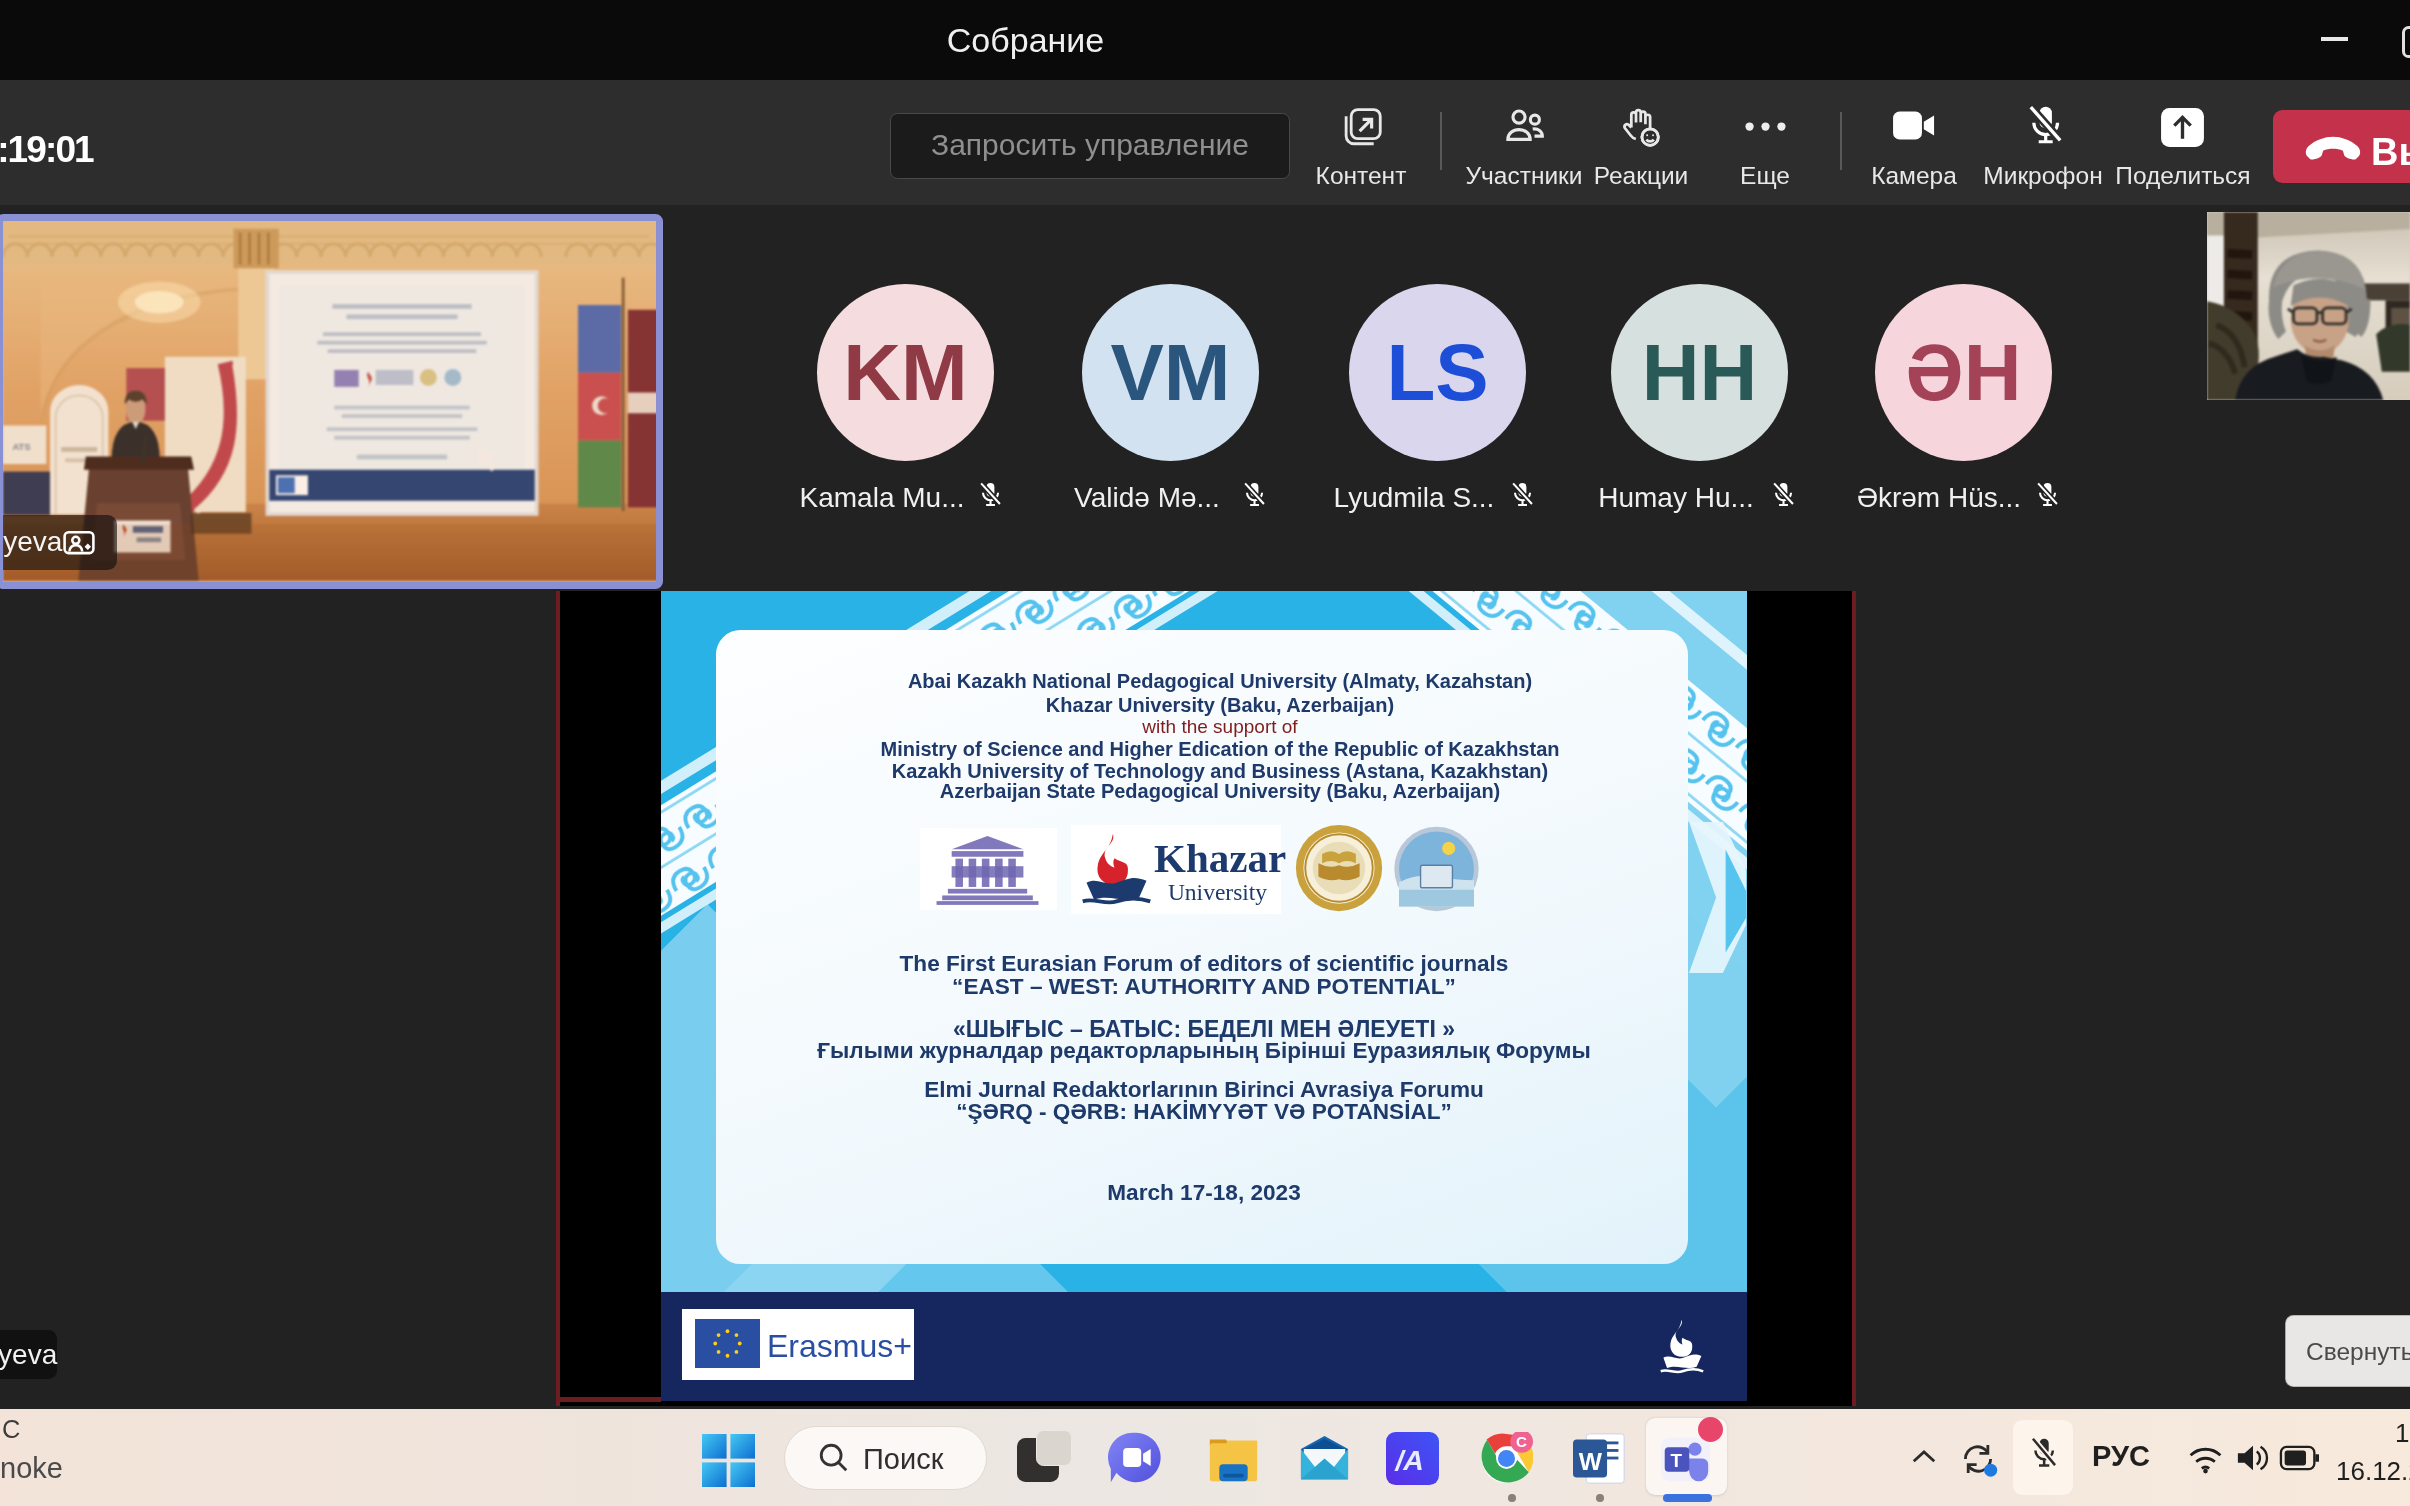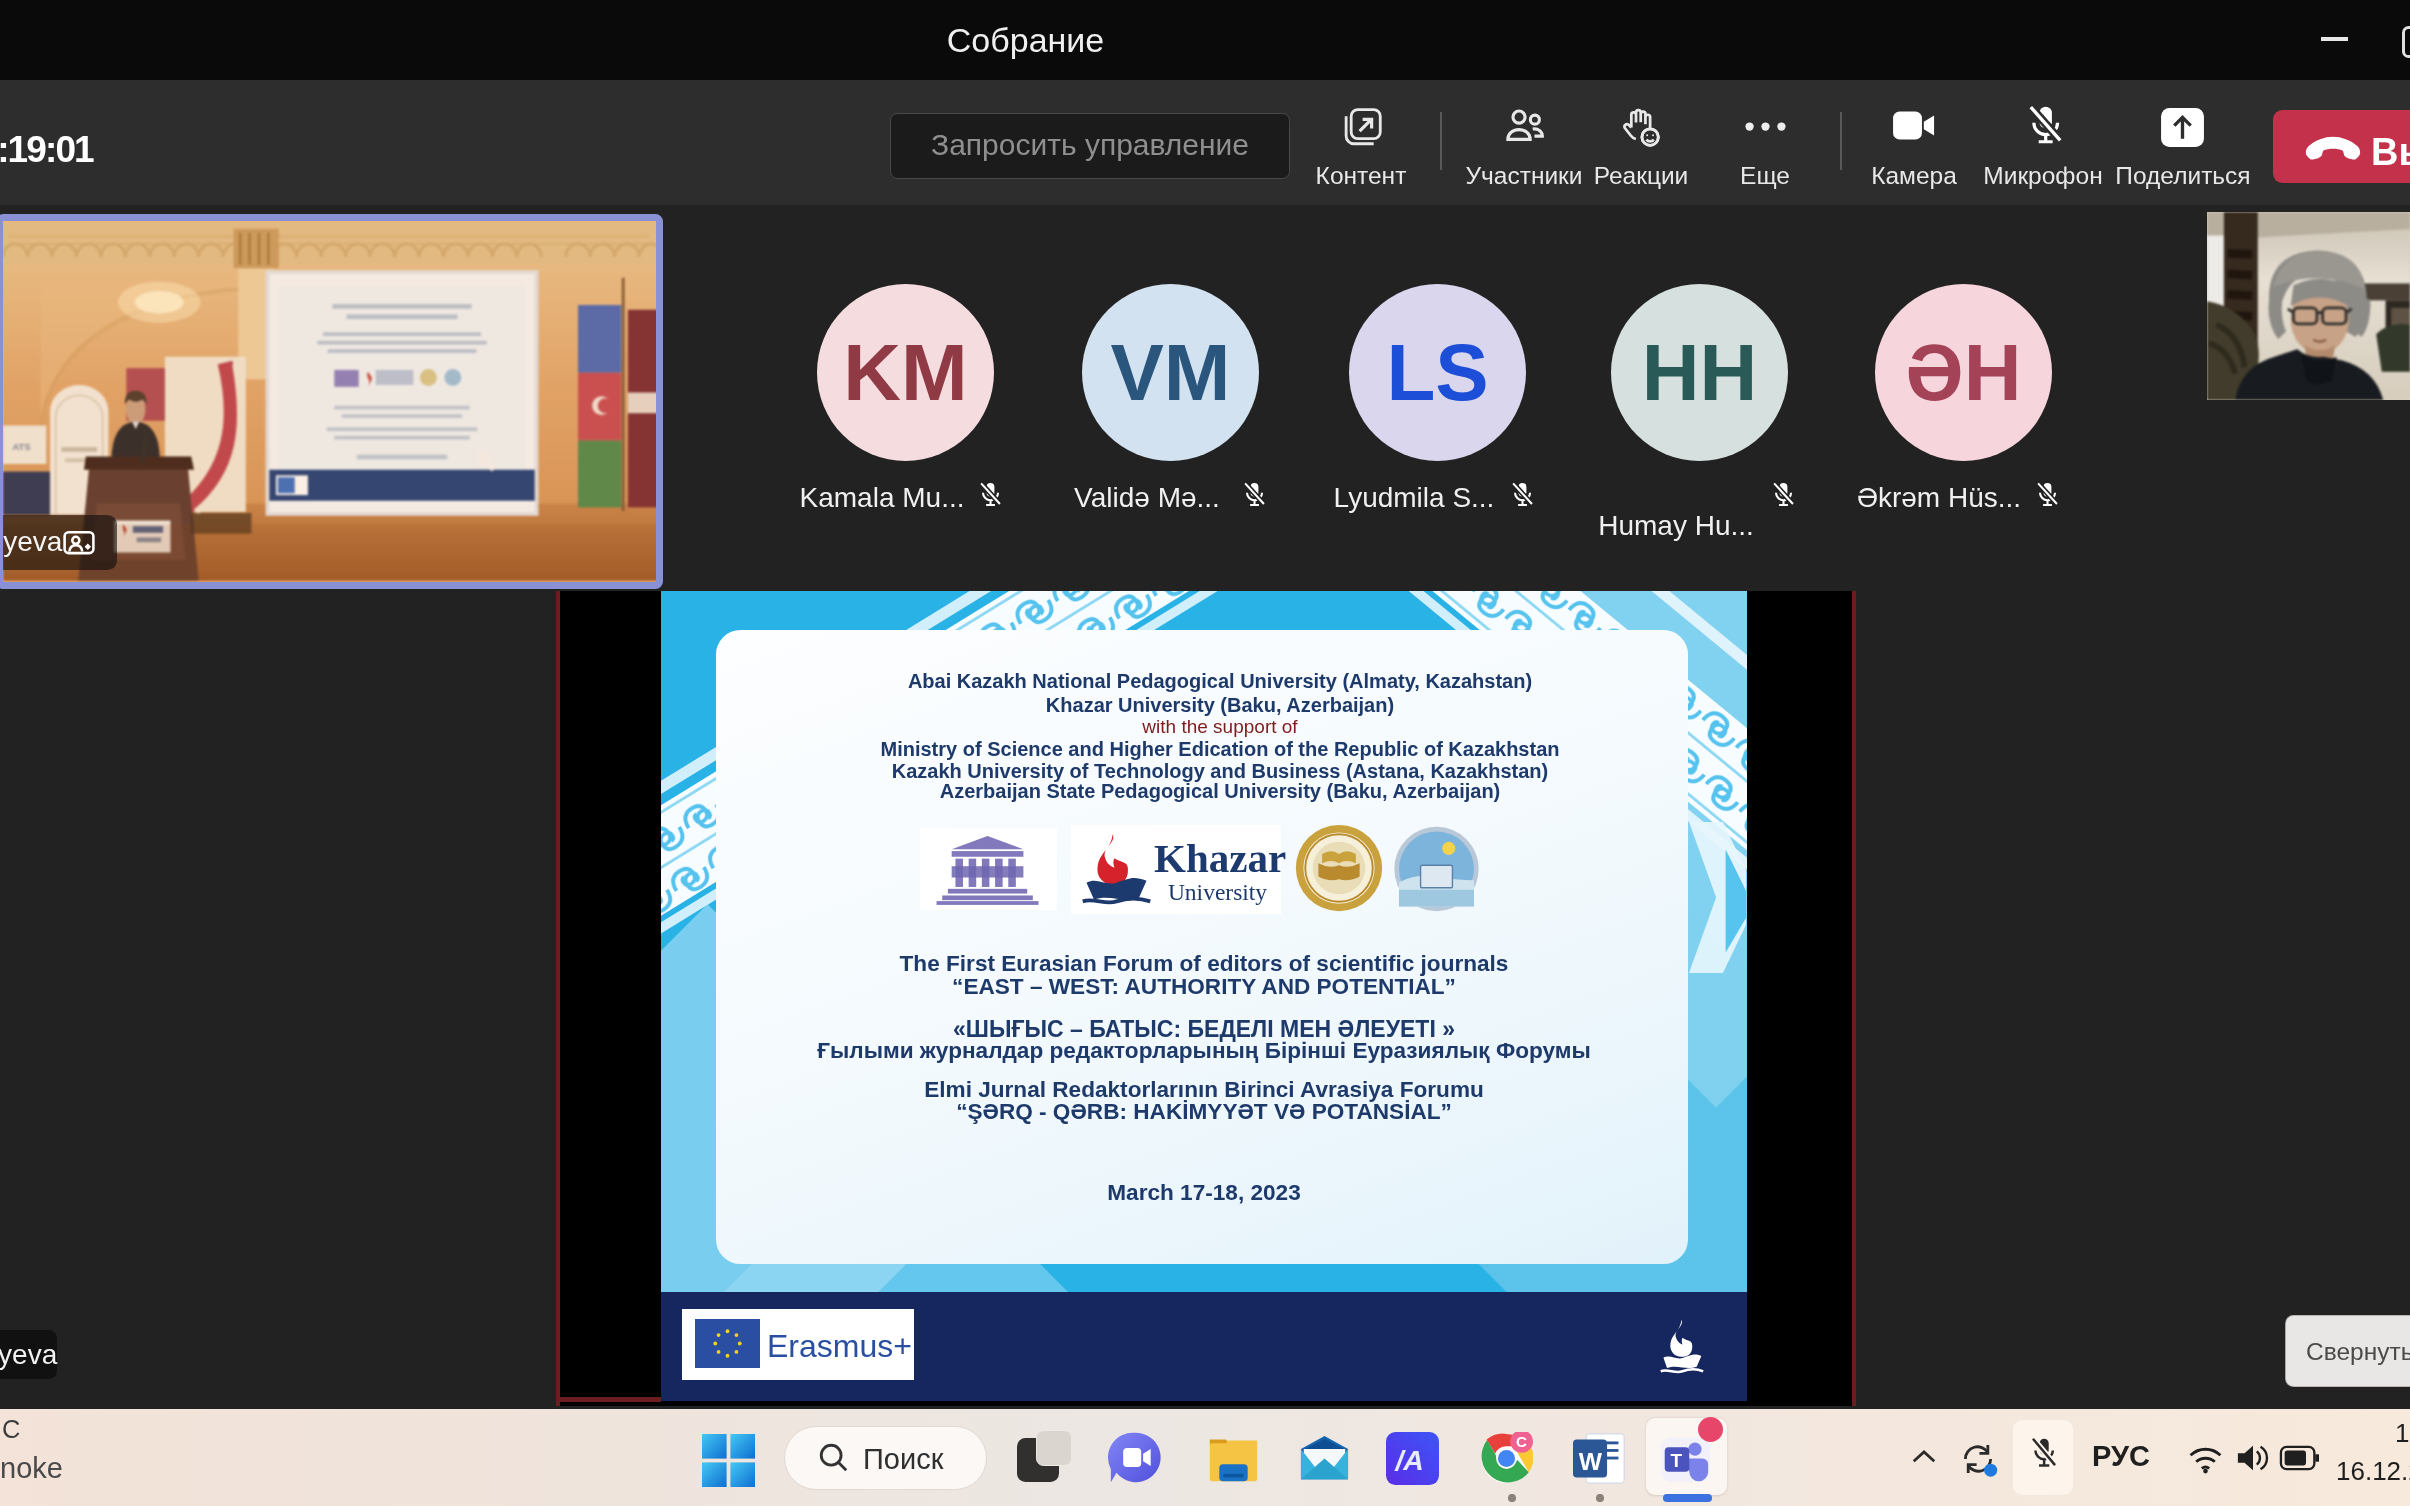--- a/index.html
+++ b/index.html
@@ -347,21 +347,21 @@
   </div>
 
   <div class="avatar" style="left:817px;top:79px;background:#f5dcdf;color:#8f3a45;">KM</div>
   <div class="avatar" style="left:1082px;top:79px;background:#d2e2f0;color:#2a567e;">VM</div>
   <div class="avatar" style="left:1349px;top:79px;background:#dad6ee;color:#1d4ed8;">LS</div>
   <div class="avatar" style="left:1611px;top:79px;background:#d6e1df;color:#2a5a57;">HH</div>
   <div class="avatar" style="left:1875px;top:79px;background:#f6d5dc;color:#a44258;">ӘH</div>
   <div class="aname" style="left:741px;top:277px;width:282px;text-align:center;">Kamala Mu...</div>
   <div class="aname" style="left:1006px;top:277px;width:282px;text-align:center;">Validə Mə...</div>
   <div class="aname" style="left:1273px;top:277px;width:282px;text-align:center;">Lyudmila S...</div>
-  <div class="aname" style="left:1535px;top:277px;width:282px;text-align:center;margin-top:28px;">Humay Hu...</div>
+  <div class="aname" style="left:1535px;top:277px;width:282px;text-align:center;">Humay Hu...</div>
   <div class="aname" style="left:1798px;top:277px;width:282px;text-align:center;">Əkrəm Hüs...</div>
   <svg class="nmic" style="left:975px;" width="32" height="34" viewBox="0 0 34 36">
       <use href="#micoff"></use>
     </svg>
   <svg class="nmic" style="left:1239px;" width="32" height="34" viewBox="0 0 34 36">
       <use href="#micoff"></use>
     </svg>
   <svg class="nmic" style="left:1507px;" width="32" height="34" viewBox="0 0 34 36">
       <use href="#micoff"></use>
     </svg>

